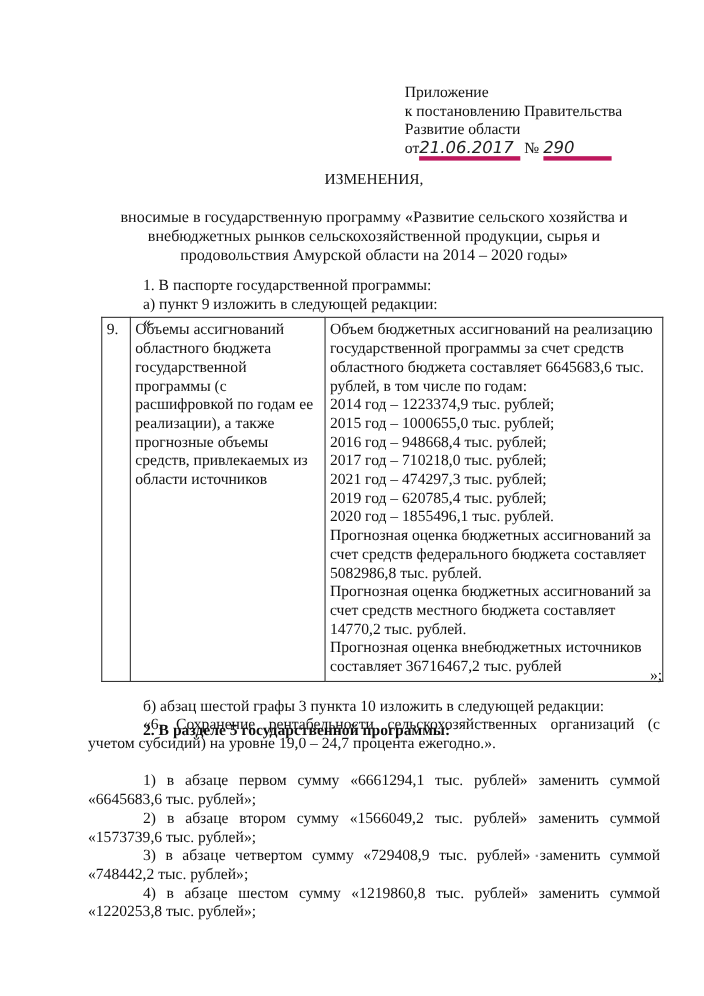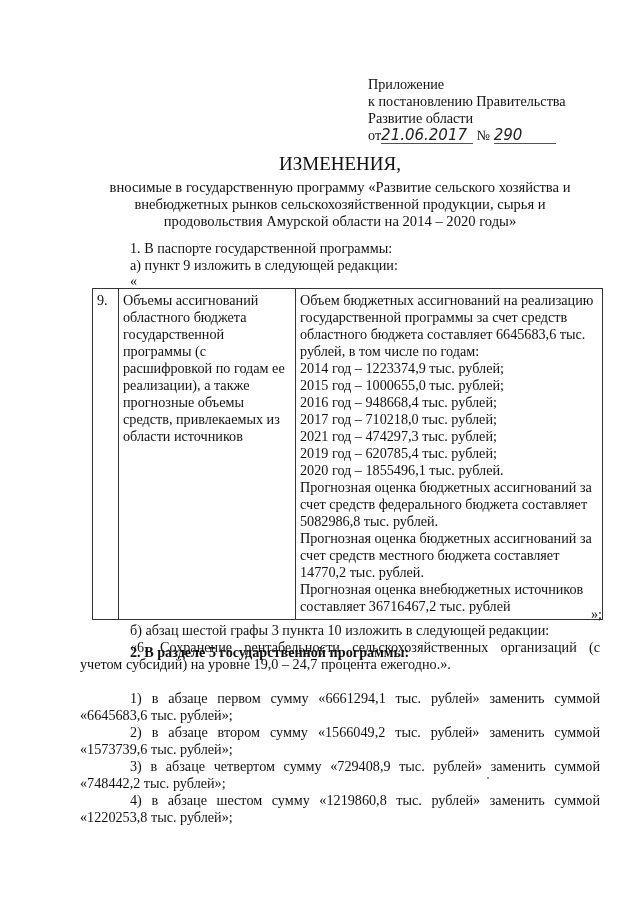--- a/index.html
+++ b/index.html
@@ -4,25 +4,25 @@
 <style>
   html, body { margin: 0; padding: 0; background: #ffffff; }
   body {
     width: 640px; height: 905px; position: relative; overflow: hidden;
     font-family: "Liberation Serif", "DejaVu Serif", serif;
     color: #111; font-size: 14.2px;
   }
   .abs { position: absolute; }
   .approval { left: 368px; top: 44px; line-height: 17px; font-size: 14.2px; margin-top: 32px; }
   .approval .hand { font-family: "DejaVu Sans", sans-serif; font-style: italic; font-size: 15px; color: #222; }
-  .approval .uline { display: inline-block; border-bottom: 1px solid #be185d; line-height: 15px; }
+  .approval .uline { display: inline-block; border-bottom: 4px solid #be185d; line-height: 15px; }
   .title { left: 80px; width: 520px; top: 155px; text-align: center; line-height: 17px; font-size: 14.6px; }
-  .title .h { font-size: 19px; margin-bottom: 7px; }
+  .title .h { font-size: 14px; margin-bottom: 18px; }
   .p { left: 80px; width: 520px; line-height: 17px; }
-  .indent { text-indent: 50px; }
+  .indent { text-indent: 50px; margin-top: 12px; }
   .just { text-align: justify; text-align-last: left; }
   table.passport {
     position: absolute; left: 92px; top: 288px; width: 511px;
     border-collapse: collapse; font-size: 14.2px; line-height: 17px;
   }
   table.passport td { border: 1px solid #333; vertical-align: top; padding: 3px 4px 4px 4px; }
   .c1 { width: 17px; }
   .c2 { width: 168px; }
   .c3 { }
   .close-quote { right: 38px; top: 606px; }

